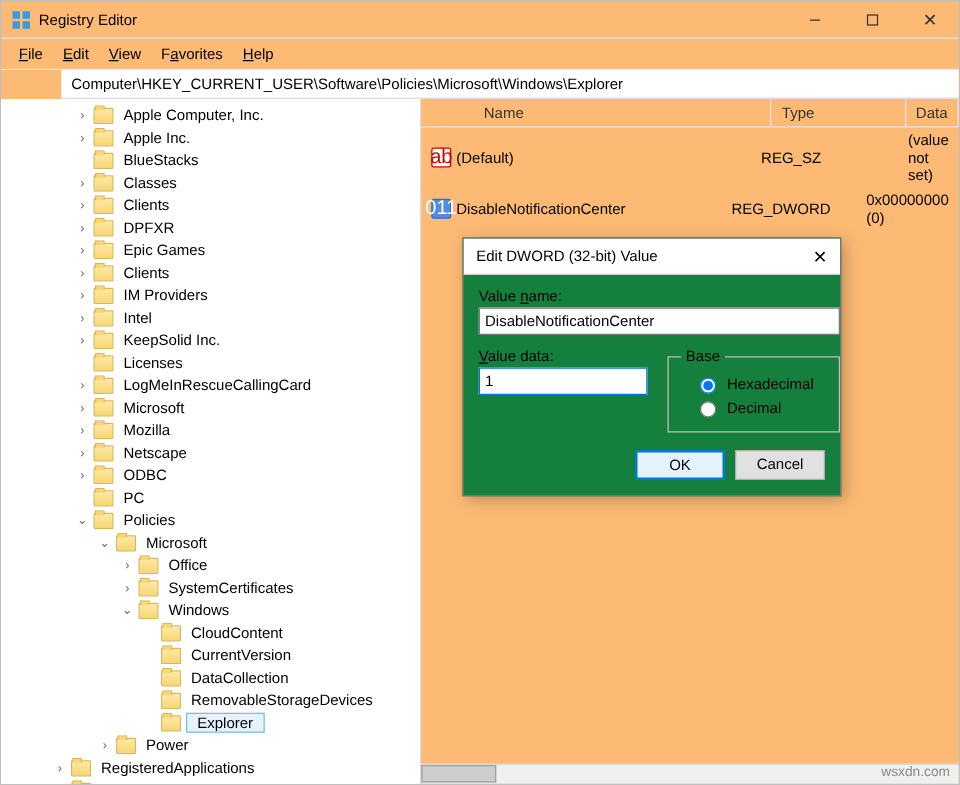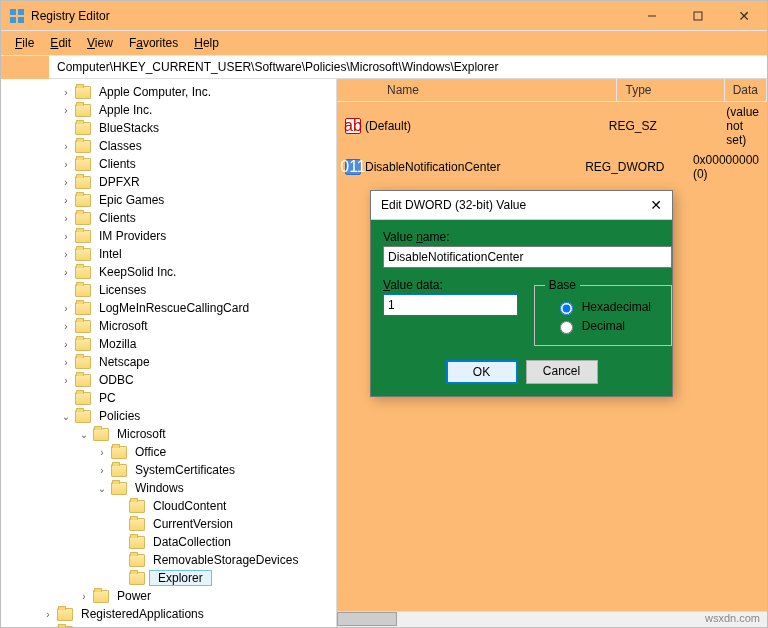--- a/index.html
+++ b/index.html
@@ -48,21 +48,21 @@
 .dialog .dbody { padding: 10px 0 6px 12px; }
 .dialog label { display: block; margin-bottom: 2px; }
 .dialog .under { text-decoration: underline; }
 .dialog input[type=text] { width: 100%; padding: 3px 4px; border: 1px solid #7a7a7a; background: #fff; font-size: 12px; }
 .dialog .row2 { display: flex; gap: 16px; margin-top: 10px; }
 .dialog .vd { flex: 1; }
 .dialog .vd input { width: 100%; border: 1px solid #0078d7; }
 .dialog fieldset { border: 1px solid #bfbfbf; padding: 4px 10px 8px 10px; margin: 0; }
 .dialog fieldset legend { padding: 0 4px; }
 .dialog .radio { display: flex; align-items: center; gap: 6px; margin: 3px 10px; }
-.dialog .btns { display: flex; justify-content: center; gap: 8px; padding: 8px 12px 12px 12px; }
+.dialog .btns { display: flex; justify-content: flex-end; gap: 8px; padding: 8px 12px 12px 12px; }
 .dialog .btn { width: 72px; padding: 3px 0; text-align: center; background: #e1e1e1; border: 1px solid #adadad; }
 .dialog .btn.primary { border: 2px solid #0078d7; background: #e5f1fb; }
 .reg-icon { width:16px; height:16px; display:inline-flex; align-items:center; justify-content:center; font-size:16px; border-radius:2px; }
 .reg-sz { background:#fff; border:1px solid #c00; color:#c00; }
 .reg-dw { background:#4f8de4; border:1px solid #2d6fc7; color:#fff; }
 .close-x { font-family: Arial; font-size:14px; }
 </style>
 </head>
 <body>
 

